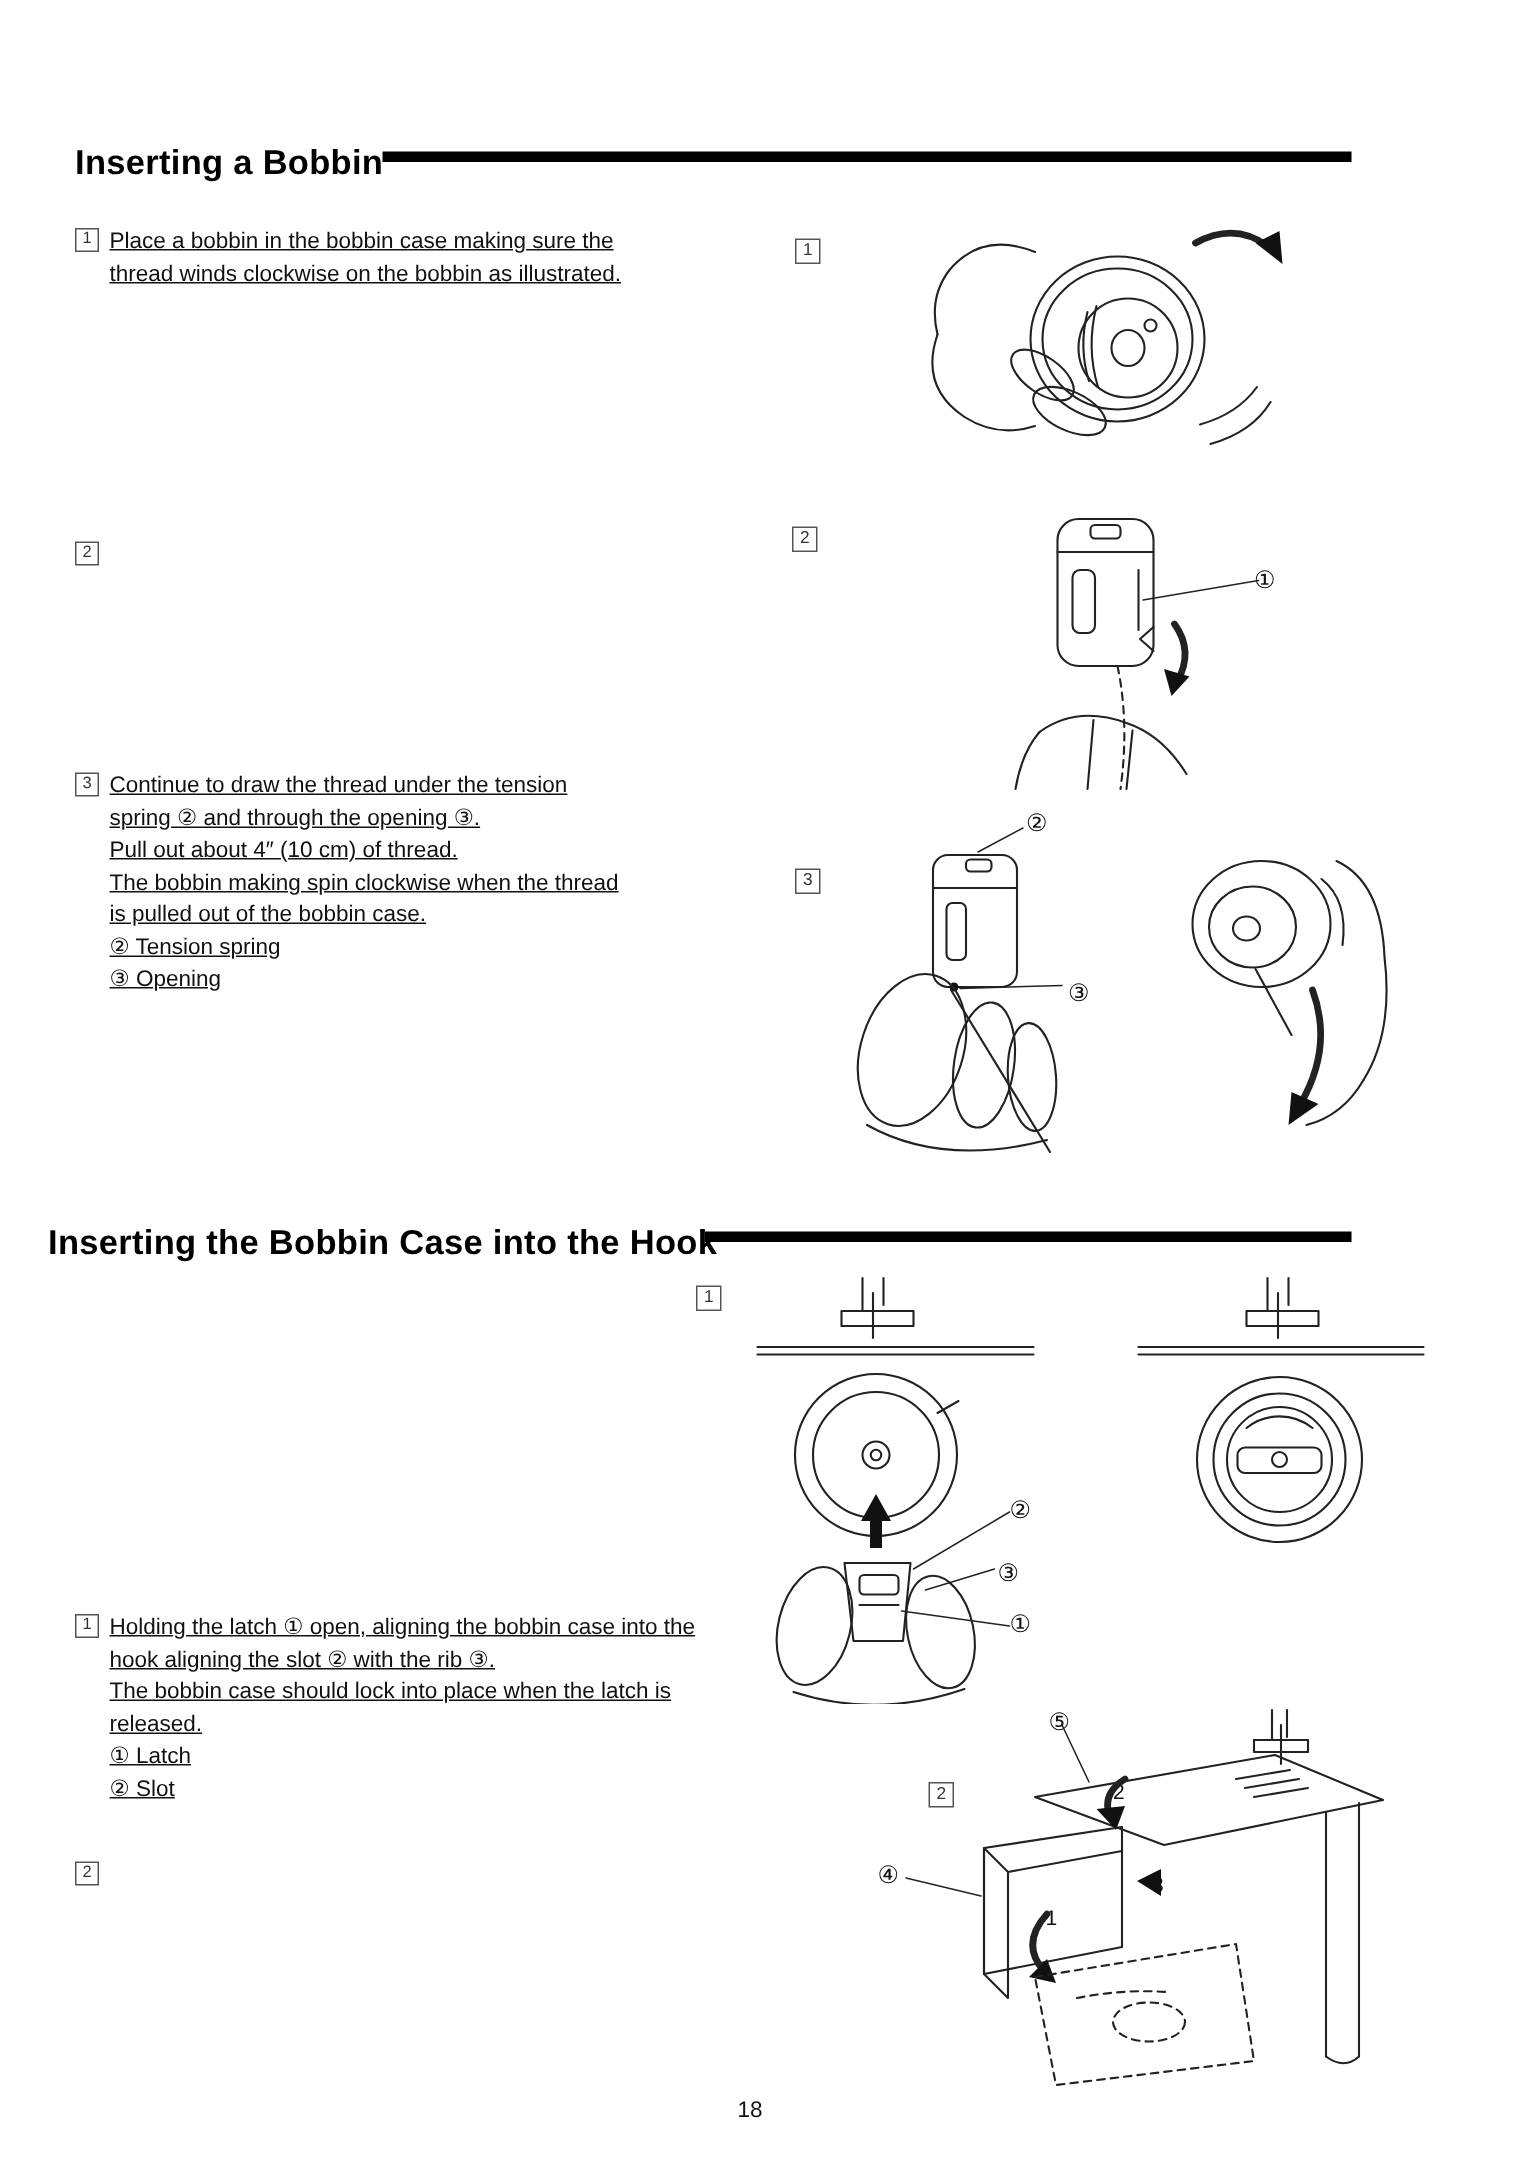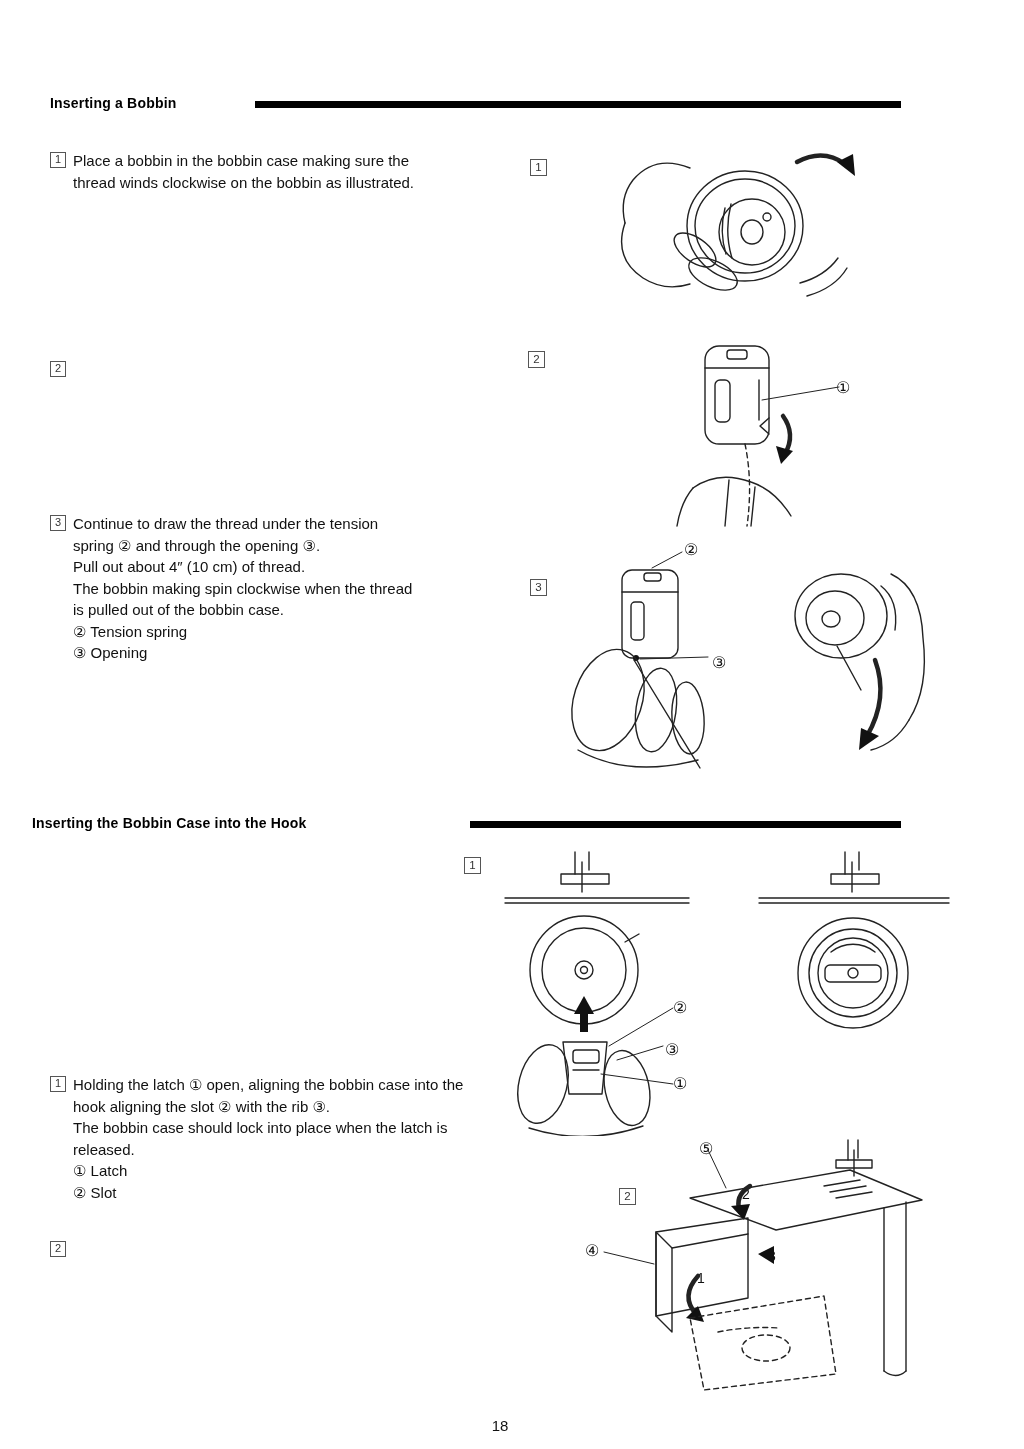--- a/index.html
+++ b/index.html
@@ -2,33 +2,33 @@
 <html><head>
 <meta charset="utf-8">
 <style>
   * { margin:0; padding:0; box-sizing:border-box; }
   html,body { background:#ffffff; }
   .page {
     position:relative; width:1024px; height:1449px; background:#fff;
     font-family:"Liberation Sans", sans-serif; color:#111; overflow:hidden;
   }
   .abs { position:absolute; }
-  .heading { font-size:14px; font-weight:bold; color:#000; letter-spacing:0.2px; }
+  .heading { font-size:23px; font-weight:bold; color:#000; letter-spacing:0.2px; }
   .rule { background:#000; height:7px; }
   .step { display:flex; gap:7px; }
   .sq {
     display:inline-block; width:16px; height:16px; border:1.5px solid #555;
     font-size:11px; line-height:13px; text-align:center; color:#333;
     flex:0 0 auto; margin-top:2px; background:#fff;
   }
   .fig-marker {
     width:17px; height:17px; border:1.5px solid #555; font-size:11.5px;
     line-height:14px; text-align:center; color:#333; background:#fff;
   }
-  .lines .line { font-size:15px; line-height:21.5px; white-space:nowrap; color:#111; }
+  .lines .line { font-size:15px; line-height:21.5px; white-space:nowrap; color:#111;text-decoration:underline; }
   .callout { font-size:16px; color:#111; line-height:16px; }
   .plainnum { font-size:14px; color:#111; }
   .pagenum { font-size:15px; color:#111; }
   .fig svg * { stroke:#222; stroke-width:1.4; fill:none; stroke-linecap:round; stroke-linejoin:round; }
   .fig svg .solid { fill:#111; stroke:none; }
   .fig svg .thick { stroke-width:4.5; }
   .fig svg .thin  { stroke-width:1; }
   .fig svg .dash  { stroke-dasharray:5 4; }
 </style>
 </head>
@@ -240,15 +240,15 @@
       <div class="line">released.</div>
       <div class="line">① Latch</div>
       <div class="line">② Slot</div>
     </div>
   </div>
 
   <div class="abs step" style="left:50px; top:1239px; width:500px;">
     <span class="sq">2</span>
   </div>
 
-  <div class="abs pagenum" style="left:0; top:1398px; width:1000px; text-align:center;margin-top:19px;">18</div>
+  <div class="abs pagenum" style="left:0; top:1398px; width:1000px; text-align:center;">18</div>
 
 </div>
 
 </body></html>

